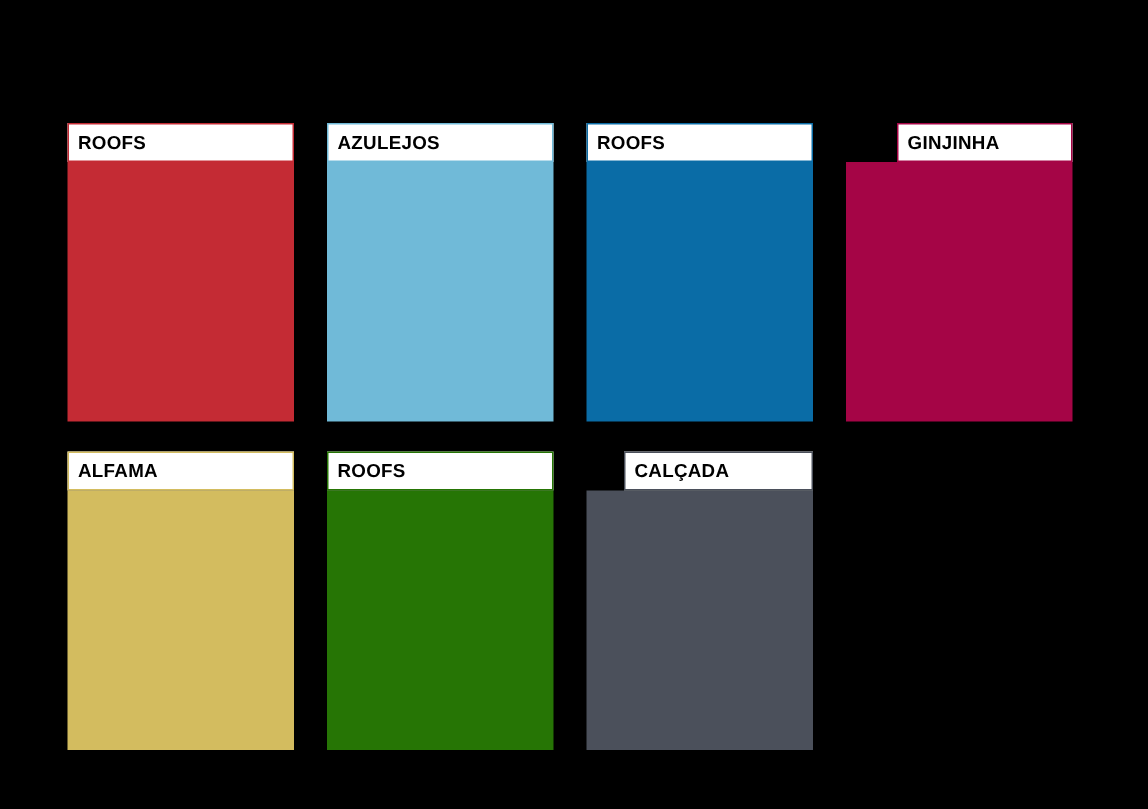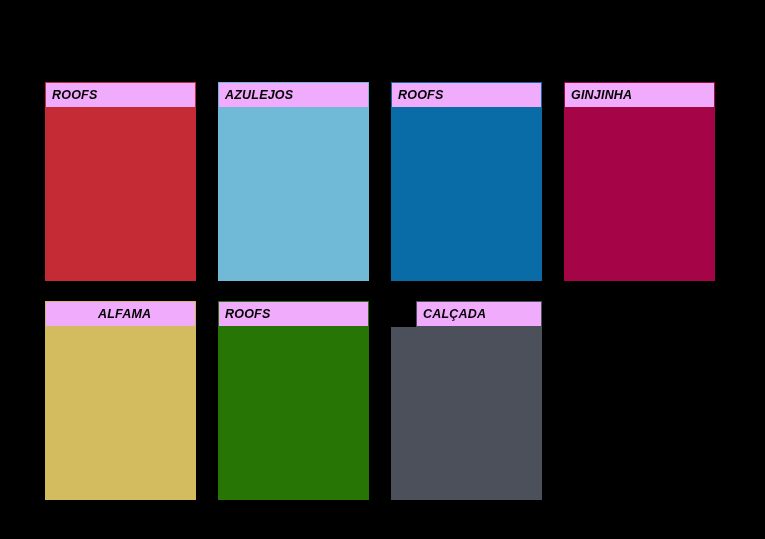--- a/index.html
+++ b/index.html
@@ -36,27 +36,26 @@
     display: flex;
     flex-direction: column;
     width: 151px;
     height: 199px;
     background: #000000;
     box-sizing: border-box;
   }
   .swatch-header {
     flex: 0 0 26px;
     height: 26px;
-    background: #f0abfc;
+    background: #ffffff;
     border: 1px solid #000000;
     box-sizing: border-box;
     display: flex;
     align-items: center;
     overflow: hidden;
-    font-style: italic;
   }
   .swatch-label {
     font-family: "Liberation Sans", sans-serif;
     font-size: 12.5px;
     font-weight: bold;
     color: #000000;
     letter-spacing: 0.2px;
     padding-left: 6px;
     white-space: nowrap;
     line-height: 1;
@@ -89,28 +88,28 @@
     </div>
 
     <div class="swatch-card">
       <div class="swatch-header" style="border: 1px solid rgb(10, 108, 166);">
         <span class="swatch-label">ROOFS</span>
       </div>
       <div class="swatch-color" style="background-color: rgb(10, 108, 166);"></div>
     </div>
 
     <div class="swatch-card">
-      <div class="swatch-header" style="border: 1px solid rgb(165, 5, 70);">
+      <div class="swatch-header" style="border: 1px solid rgb(165, 5, 70); margin-left: 34px;">
         <span class="swatch-label">GINJINHA</span>
       </div>
       <div class="swatch-color" style="background-color: rgb(165, 5, 70);"></div>
     </div>
 
     <div class="swatch-card">
-      <div class="swatch-header" style="border: 1px solid rgb(211, 188, 95); padding-left: 46px;">
+      <div class="swatch-header" style="border: 1px solid rgb(211, 188, 95);">
         <span class="swatch-label">ALFAMA</span>
       </div>
       <div class="swatch-color" style="background-color: rgb(211, 188, 95);"></div>
     </div>
 
     <div class="swatch-card">
       <div class="swatch-header" style="border: 1px solid rgb(38, 117, 5);">
         <span class="swatch-label">ROOFS</span>
       </div>
       <div class="swatch-color" style="background-color: rgb(38, 117, 5);"></div>

